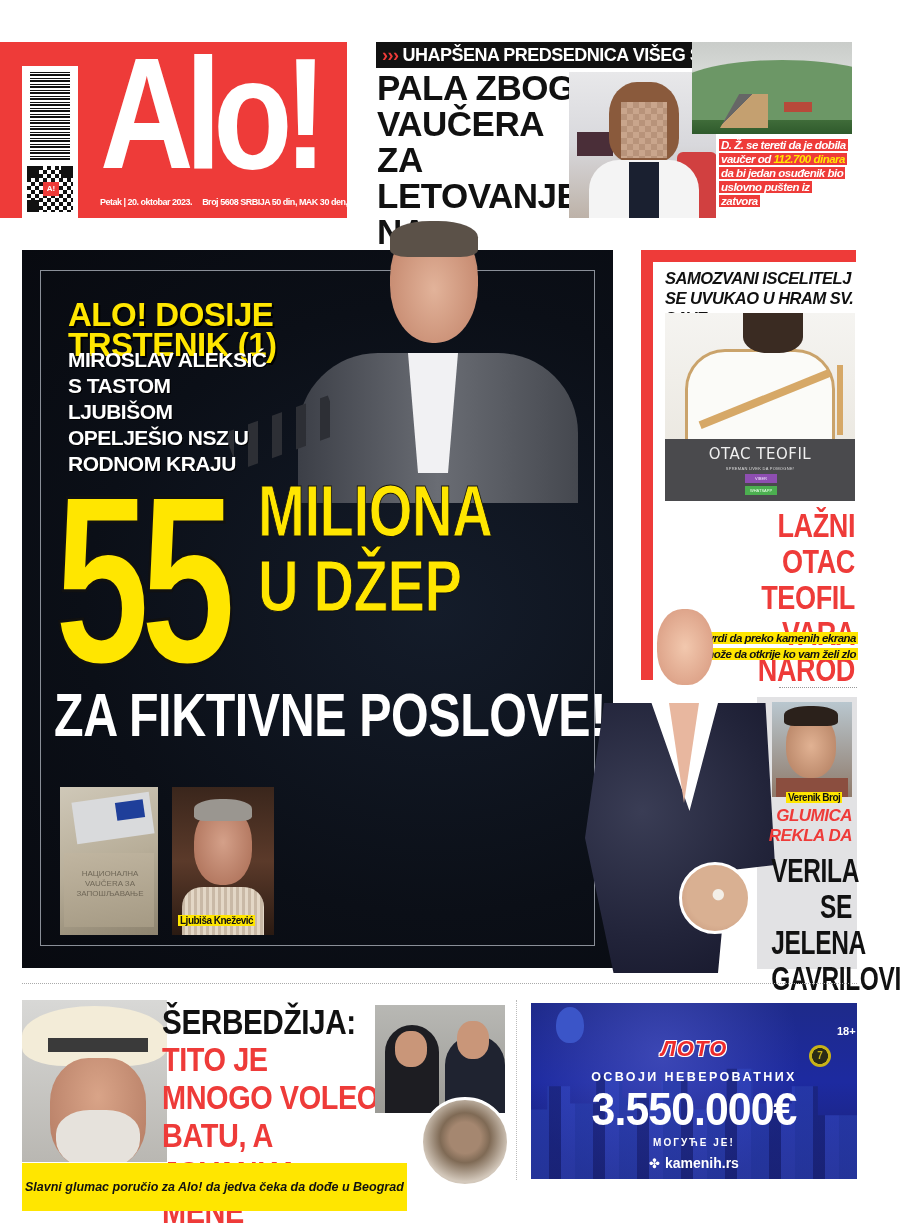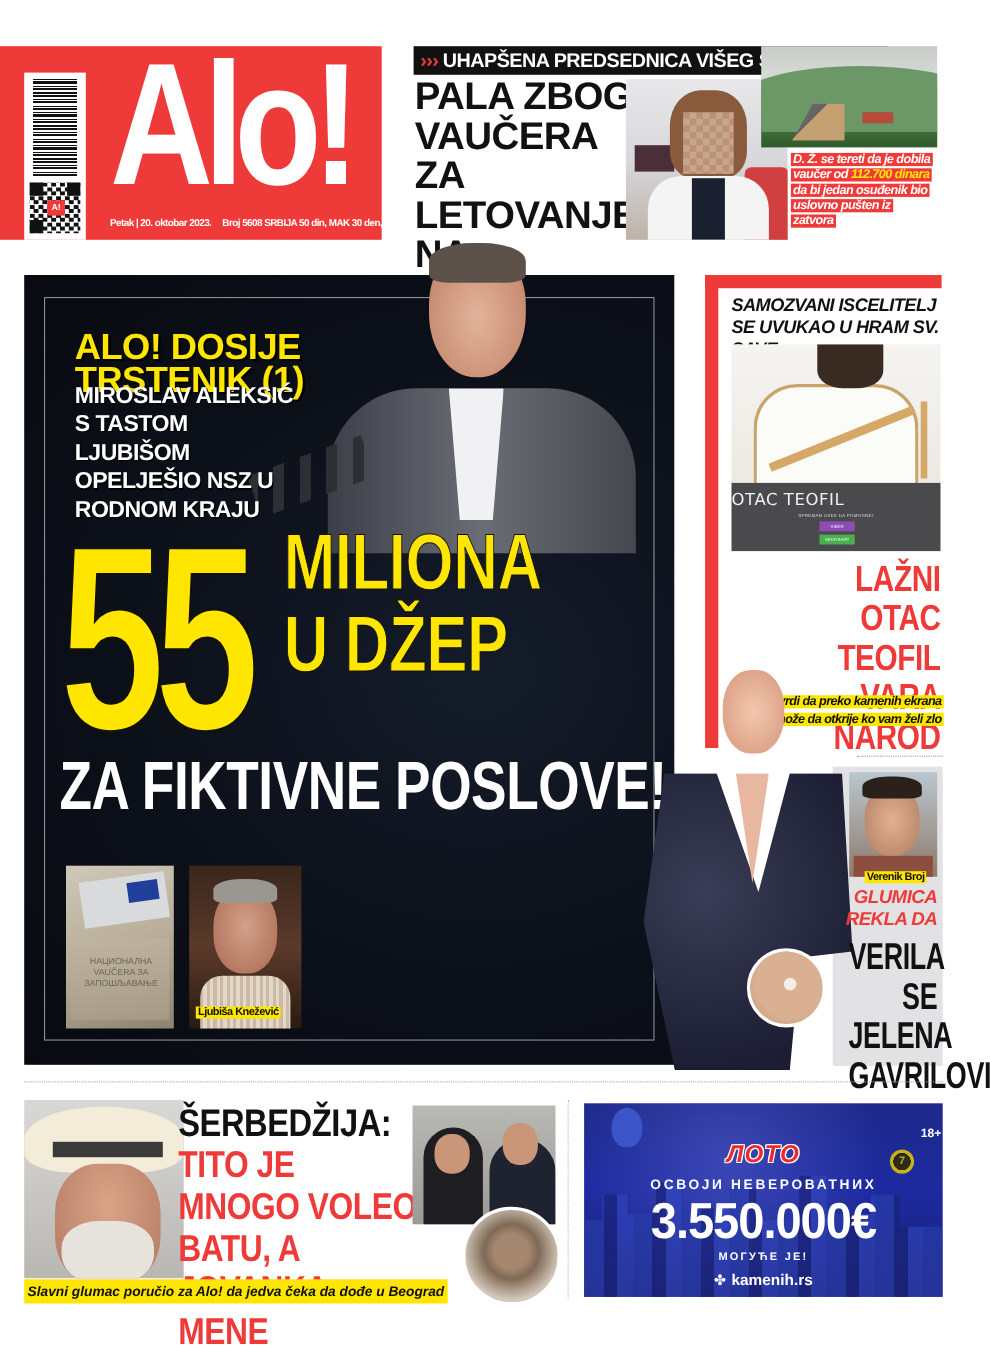--- a/index.html
+++ b/index.html
@@ -74,21 +74,21 @@
 
   
   #teofil-frame { left: 641px; top: 250px; width: 215px; height: 430px; border-left: 12px solid #ee3b39; border-top: 12px solid #ee3b39; }
   #teofil-kicker { left: 665px; top: 268px; width: 190px; font-size: 16.5px; line-height: 20px; color: #111; font-style: italic; text-transform: uppercase; }
   #teofil-photo { left: 665px; top: 313px; width: 190px; height: 126px; background: linear-gradient(180deg,#f5f4f1,#ece9e2); overflow:hidden; }
   #teofil-photo .beard { left: 78px; top: 0; width: 60px; height: 40px; background:#3a2b22; border-radius: 0 0 40% 40%; }
   #teofil-photo .robe { left: 20px; top: 36px; width: 150px; height: 100px; background:#fbfbf8; border-radius: 40px 40px 0 0; box-shadow: inset 0 0 0 3px #caa36b; }
   #teofil-photo .candle { left: 30px; top: 82px; width: 140px; height: 8px; background:#d6a867; transform: rotate(-22deg); }
   #teofil-photo .candle2 { left: 172px; top: 52px; width: 6px; height: 70px; background:#d6a867; }
   #teofil-web { left: 665px; top: 439px; width: 190px; height: 62px; background: #4a4a4d; }
-  #teofil-web-title { left: 0; top: 6px; width: 190px; text-align: left; color: #f0f0f0; font-size: 15px; letter-spacing: 0.5px; font-family: "DejaVu Sans", sans-serif; font-weight: 400; }
+  #teofil-web-title { left: 0; top: 6px; width: 190px; text-align: center; color: #f0f0f0; font-size: 15px; letter-spacing: 0.5px; font-family: "DejaVu Sans", sans-serif; font-weight: 400; }
   #teofil-web-sub { left: 0; top: 27px; width: 190px; text-align: center; color: #ddd; font-size: 4px; letter-spacing: 0.3px; }
   #viber-btn { left: 80px; top: 35px; width: 32px; height: 9px; background: #8e4eb1; color:#f4eaff; font-size: 4px; text-align:center; line-height: 9px; }
   #whatsapp-btn { left: 80px; top: 47px; width: 32px; height: 9px; background: #4caf50; color:#eaffea; font-size: 4px; text-align:center; line-height: 9px; }
   #teofil-headline { left: 665px; top: 508px; width: 190px; text-align: right; font-size: 33px; line-height: 36px; color: #ee3b39; text-transform: uppercase; transform: scaleX(0.82); transform-origin: right top; }
   #teofil-caption { left: 680px; top: 630px; width: 178px; text-align: right; font-size: 11.5px; line-height: 16px; font-style: italic; color: #111; }
   #teofil-caption span { background:#ffe600; box-decoration-break: clone; -webkit-box-decoration-break: clone; padding: 0 2px; }
   #divider-right { left: 779px; top: 687px; width: 78px; border-top: 1px dotted #999; }
 
   #jelena-bg { left: 757px; top: 697px; width: 100px; height: 272px; background: #e2e2e4; }
   #dario-photo { left: 772px; top: 702px; width: 80px; height: 95px; overflow:hidden; background: linear-gradient(180deg,#b9c7cf,#8f7a6a); }
@@ -114,21 +114,21 @@
   #serb-photo .face { left: 28px; top: 58px; width: 96px; height: 110px; border-radius: 40%; background: radial-gradient(ellipse at 50% 35%,#d9a488,#b37a62); }
   #serb-photo .beard { left: 34px; top: 110px; width: 84px; height: 60px; border-radius: 40% 40% 50% 50%; background:#e6e2dc; }
   #serb-kicker { left: 162px; top: 1003px; font-size: 35px; line-height: 38px; color: #111; text-transform: uppercase; transform: scaleX(0.85); transform-origin: left top; white-space: nowrap; }
   #serb-headline { left: 162px; top: 1040px; width: 260px; font-size: 34px; line-height: 38px; color: #ee3b39; text-transform: uppercase; transform: scaleX(0.85); transform-origin: left top; }
   #tito-photo { left: 375px; top: 1005px; width: 130px; height: 108px; overflow:hidden; background: linear-gradient(180deg,#b8b8b4,#9b9a95); }
   #tito-photo .p1 { left: 10px; top: 20px; width: 54px; height: 90px; background:#1d1d22; border-radius: 30px 30px 0 0; }
   #tito-photo .p1f { left: 20px; top: 26px; width: 32px; height: 36px; border-radius: 45%; background:#c99679; }
   #tito-photo .p2 { left: 70px; top: 30px; width: 60px; height: 80px; background:#1f2330; border-radius: 30px 30px 0 0; }
   #tito-photo .p2f { left: 82px; top: 16px; width: 32px; height: 38px; border-radius: 45%; background:#c99679; }
   #bata-photo { left: 420px; top: 1097px; width: 90px; height: 90px; border-radius: 50%; border: 3px solid #fff; background: radial-gradient(circle at 50% 45%,#a58770 0 25%,#7f6a55 40%,#d3c8bb 70%); }
-  #serb-caption { left: 22px; top: 1163px; font-size: 12.5px; font-style: italic; font-weight: 700; color: #111; background:#ffe600; padding: 4px 3px; white-space: nowrap; }
+  #serb-caption { left: 22px; top: 1163px; font-size: 12.5px; font-style: italic; font-weight: 700; color: #111; background:#ffe600; padding: 17px 3px; white-space: nowrap; }
   #vertical-dots { left: 516px; top: 1000px; height: 180px; border-left: 1px dotted #bbb; }
 
   #lotto-ad { left: 531px; top: 1003px; width: 326px; height: 176px; overflow: hidden; background: linear-gradient(180deg,#1e2a8a 0%,#1d2aa0 45%,#1a2070 100%); }
   #lotto-ad .sky { left: 0; top: 0; width: 326px; height: 176px; background: radial-gradient(circle at 40% 30%, rgba(80,90,200,0.6), transparent 60%); }
   #lotto-ad .city { left: 0; top: 60px; width: 326px; height: 116px; background: repeating-linear-gradient(90deg, rgba(40,60,170,0.7) 0 18px, rgba(25,35,120,0.7) 18px 30px, rgba(50,70,190,0.6) 30px 44px); clip-path: polygon(0 40%,5% 40%,5% 20%,12% 20%,12% 35%,20% 35%,20% 10%,28% 10%,28% 30%,40% 30%,40% 15%,48% 15%,48% 40%,60% 40%,60% 5%,68% 5%,68% 35%,80% 35%,80% 20%,88% 20%,88% 45%,100% 45%,100% 100%,0 100%); }
   #lotto-ad .balloon { left: 25px; top: 4px; width: 28px; height: 36px; border-radius: 50% 50% 45% 45%; background: #3b55c8; }
   #lotto-ad .ball { left: 278px; top: 42px; width: 22px; height: 22px; border-radius: 50%; background: radial-gradient(circle,#2b2b16 0 50%,#c8b218 52% 100%); color:#c8b218; font-size: 10px; text-align:center; line-height: 22px; font-weight:700; }
   #lotto-logo { left: 0; top: 33px; width: 326px; text-align: center; color: #ee2b2b; font-size: 22px; font-weight: 900; font-style: italic; text-shadow: 1px 1px 0 #fff, -1px -1px 0 #fff, 1px -1px 0 #fff, -1px 1px 0 #fff; letter-spacing: 1px; }
   #lotto-age { left: 306px; top: 22px; color: #fff; font-size: 11px; font-weight: 700; }
   #lotto-win { left: 0; top: 67px; width: 326px; text-align: center; color: #fff; font-size: 12.5px; font-weight: 700; letter-spacing: 2.4px; }

